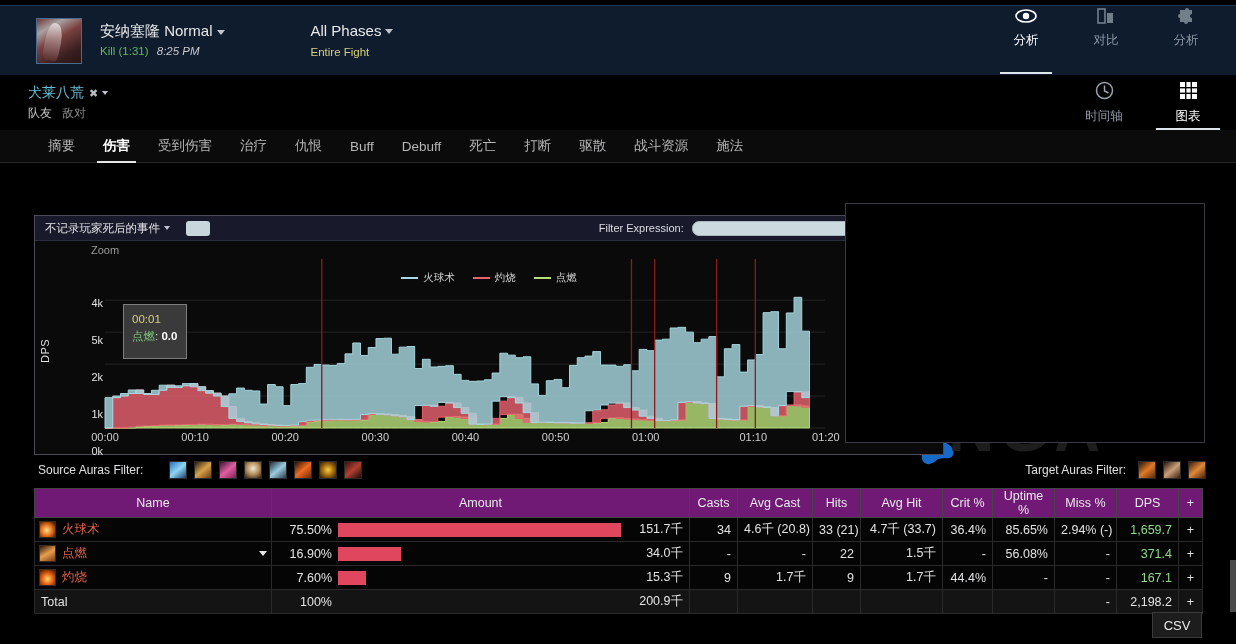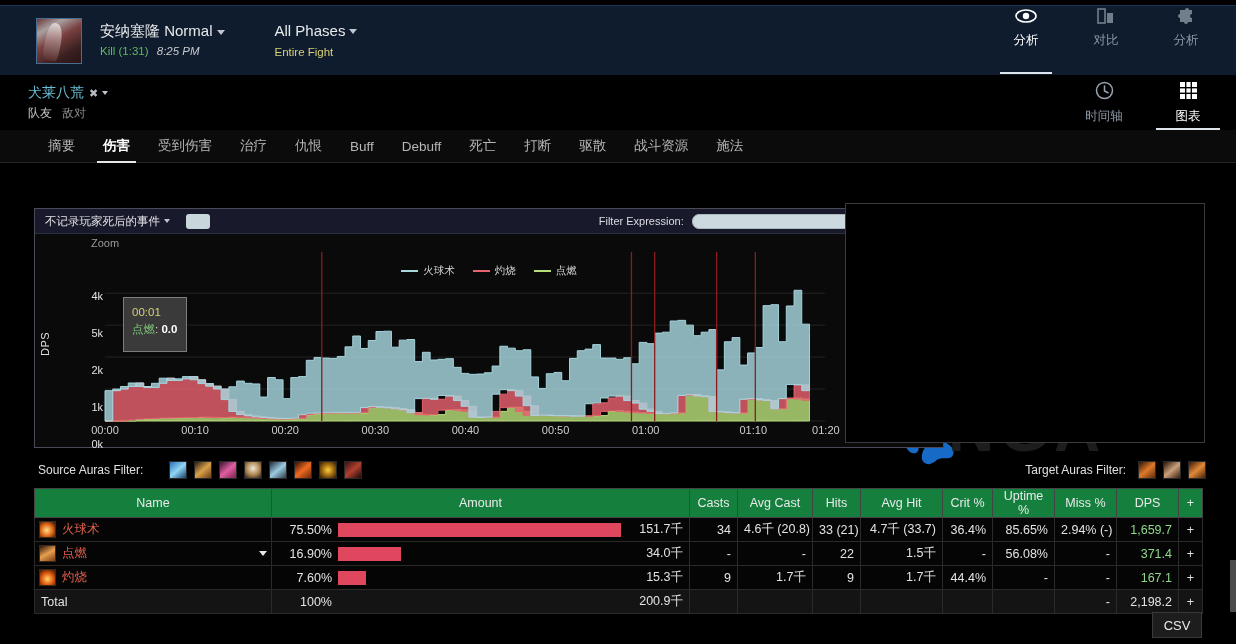--- a/index.html
+++ b/index.html
@@ -33,21 +33,21 @@
   }
   .fight-block { margin-left: 18px; line-height: 1.35; }
   .fight-name { font-size: 15px; color: #e9e9ea; }
   .caret { display:inline-block; margin-left:4px; border-left:4px solid transparent;
            border-right:4px solid transparent; border-top:5px solid #bfc6cf; vertical-align: middle; }
   .caret.sm { border-left-width:3px; border-right-width:3px; border-top-width:4px; }
   .fight-sub { font-size: 11.5px; margin-top: 3px; }
   .kill { color: #64b95f; }
   .time { color: #c9c9cc; font-style: italic; margin-left: 5px; }
 
-  .phase-block { margin-left: 50px; line-height: 1.35; }
+  .phase-block { margin-left: 86px; line-height: 1.35; }
   .phase-name { font-size: 15px; color: #e9e9ea; }
   .phase-sub { font-size: 11.5px; color: #d6cf79; margin-top: 4px; }
 
   .topnav { margin-left: auto; display: flex; align-items: flex-start; height: 70px; }
   .navitem {
     width: 80px; height: 70px; display: flex; flex-direction: column;
     align-items: center; gap: 6px;
     font-size: 12.5px; color: #8e98a5; position: relative;
   }
   .navitem.active { color: #ffffff; }
@@ -103,21 +103,21 @@
   .fb-left .drop { font-size:14px; color:#e4e4e6; }
   .fb-right { margin-left:auto; display:flex; align-items:center; gap:20px; margin-right:38px; }
   .fb-right .opt { font-size:12.5px; color:#9a9a9c; position:relative; padding-bottom:3px; }
   .fb-right .opt.on { color:#efefef; }
   .fb-right .opt.on:after { content:""; position:absolute; left:0; right:0; bottom:0; height:1px; background:#cfcfcf; }
   .fb-right .done { font-size:14px; color:#ffffff; position:relative; padding-bottom:2px; }
   .fb-right .done:after { content:""; position:absolute; left:0; right:13px; bottom:0; height:1px; background:#cfcfcf; }
 
   
   .chartpanel {
-    position:absolute; left:34px; top:208px; width:910px; height:240px;
+    position:absolute; left:34px; top:215px; width:910px; height:240px;
     border:1px solid #4a4a58; background:#eab308;
   }
   .chart-head {
     height:25px; background:#181a2b; display:flex; align-items:center;
     border-bottom:1px solid #2a2c3f;
   }
   .ch-drop { font-size:11.5px; color:#e2e2e6; margin-left:10px; }
   .ch-pill { width:24px; height:15px; background:#c9d7dc; border-radius:3px; margin-left:16px; }
   .ch-right { margin-left:auto; display:flex; align-items:center; gap:8px; margin-right:8px; }
   .ch-lbl { font-size:11px; color:#dcdce2; }
@@ -161,21 +161,21 @@
   .aurarow { position:absolute; left:0; top:455px; width:1236px; height:30px; display:flex; align-items:center; }
   .aura-left { display:flex; align-items:center; gap:21px; margin-left:38px; }
   .aura-right { margin-left:auto; display:flex; align-items:center; gap:7px; margin-right:30px; }
   .aura-lbl { font-size:12px; color:#e0e0e2; margin-right:5px; }
   .aicon { width:18px; height:18px; border:1px solid #2a2a2a; display:block; }
 
   
   .tablewrap { position:absolute; left:34px; top:488px; width:1168px; }
   table { border-collapse: collapse; width: 1168px; table-layout: fixed; }
   th {
-    background:#15803d; color:#e9e9eb; font-size:12.5px; font-weight:normal;
+    background:#701a75; color:#e9e9eb; font-size:12.5px; font-weight:normal;
     height:24px; border:1px solid #444; padding:0 6px;
   }
   td {
     background:#050505; color:#e3e3e5; font-size:12.5px; height:24px;
     border:1px solid #2a2a2a; padding:0 6px; white-space:nowrap; overflow:hidden;
   }
   tr.total td { background:#141414; }
   td.name { padding:0 4px; }
   .namecell { display:flex; align-items:center; gap:6px; position:relative; }
   .sicon { width:17px; height:17px; flex:none; border:1px solid #3a2a1a; }

